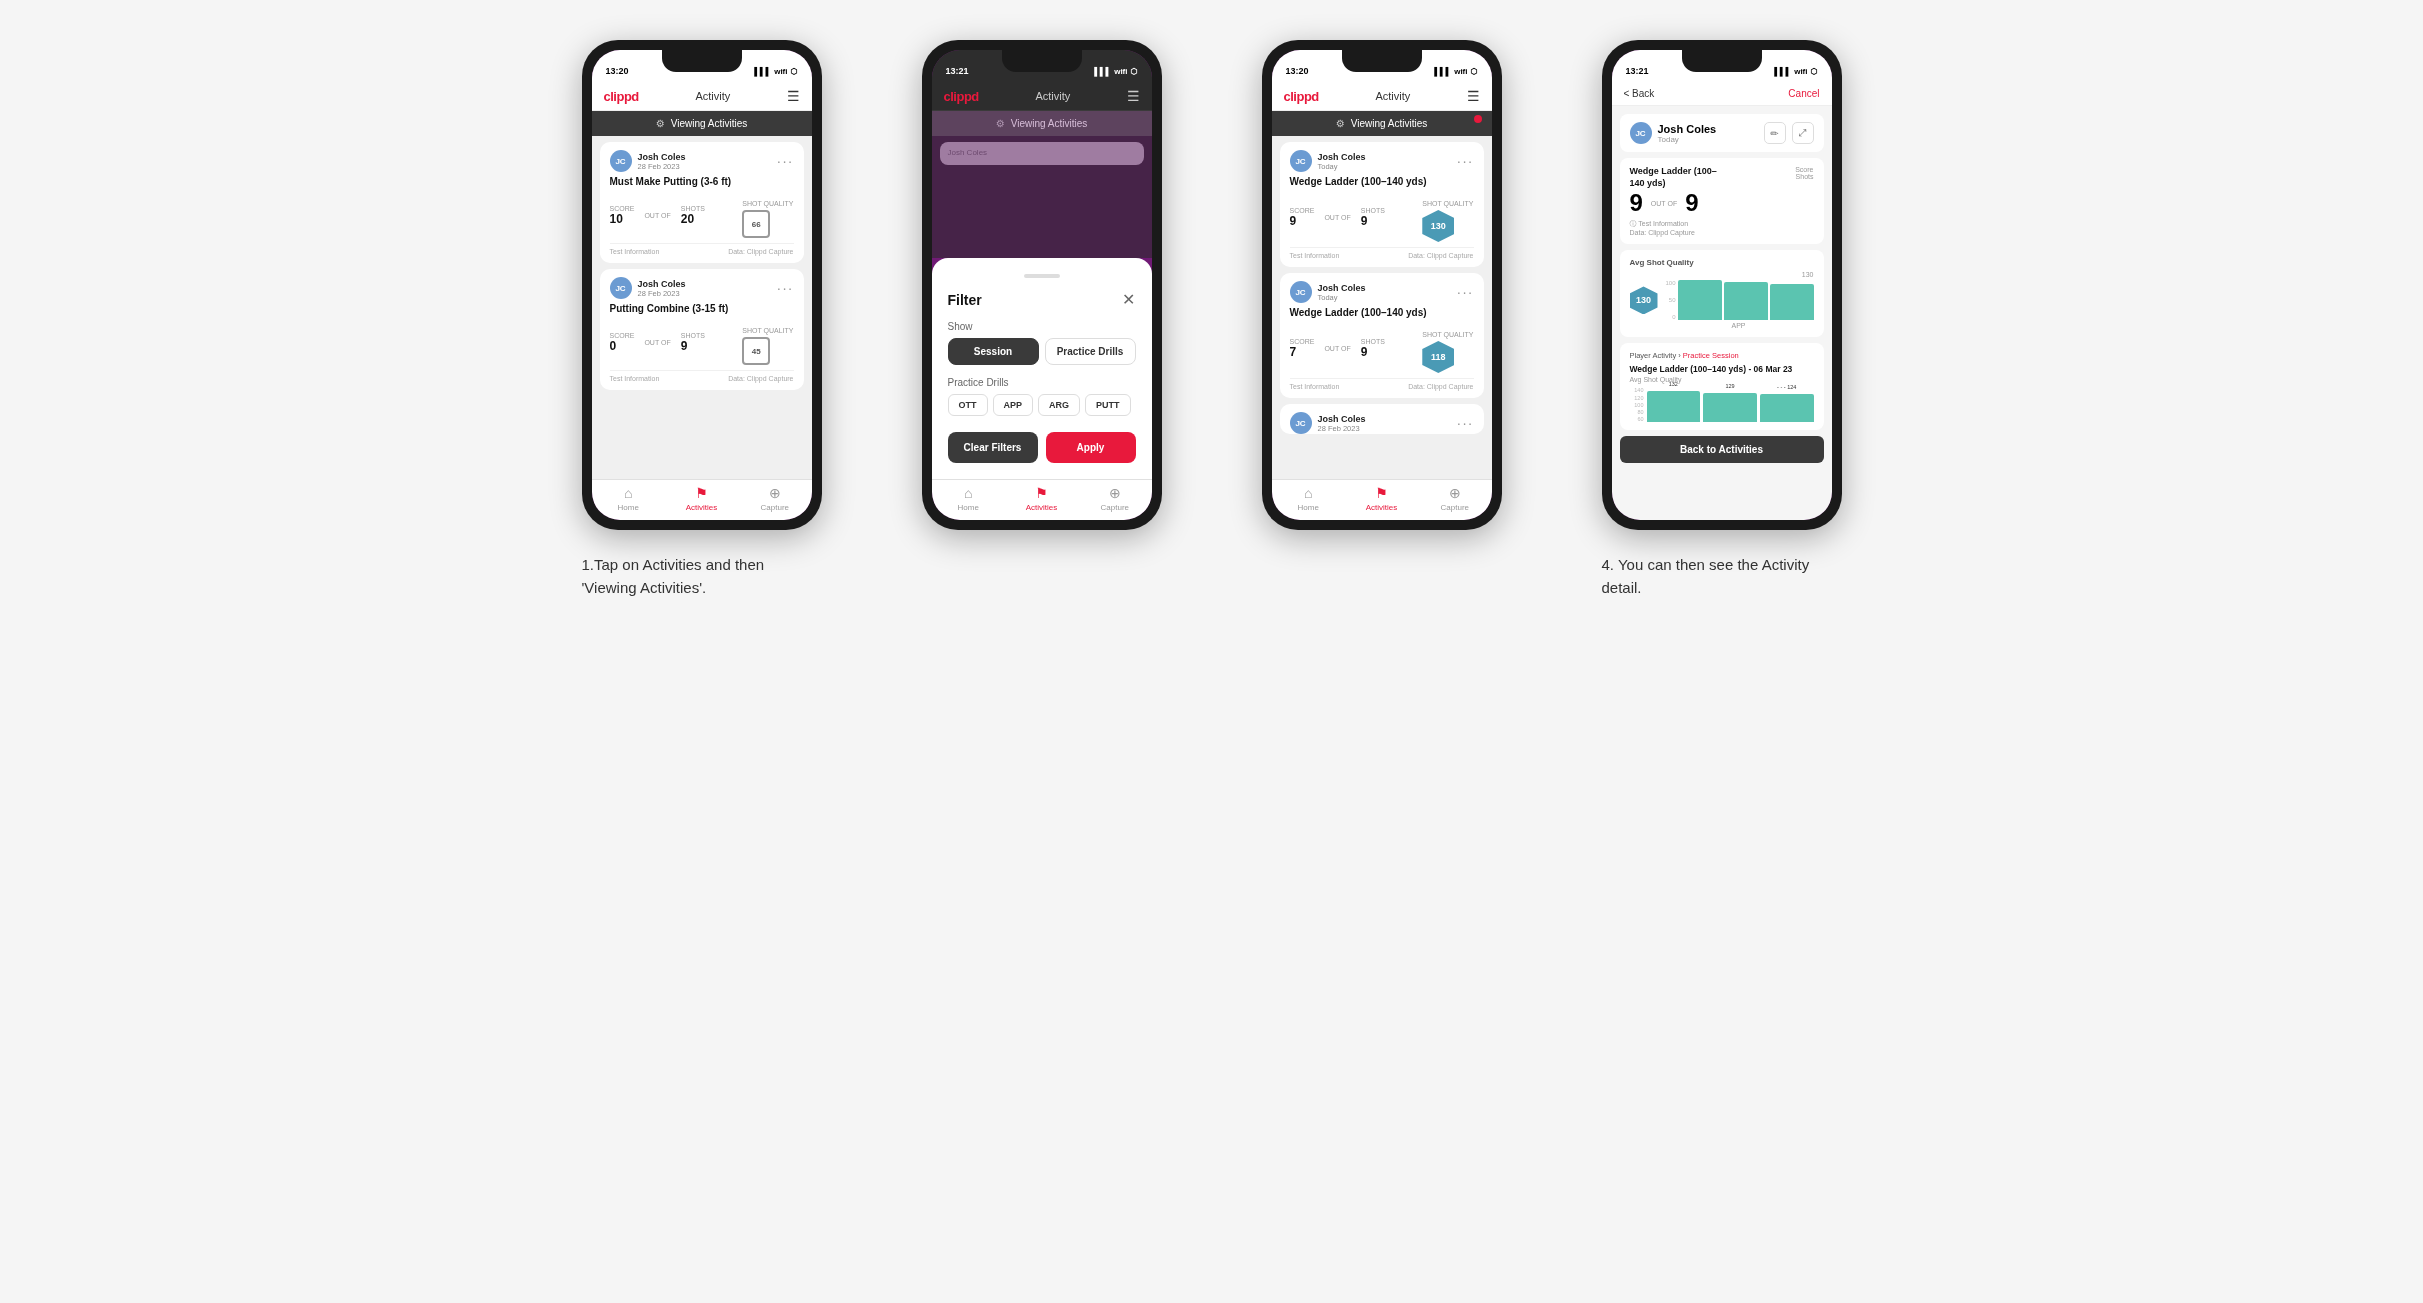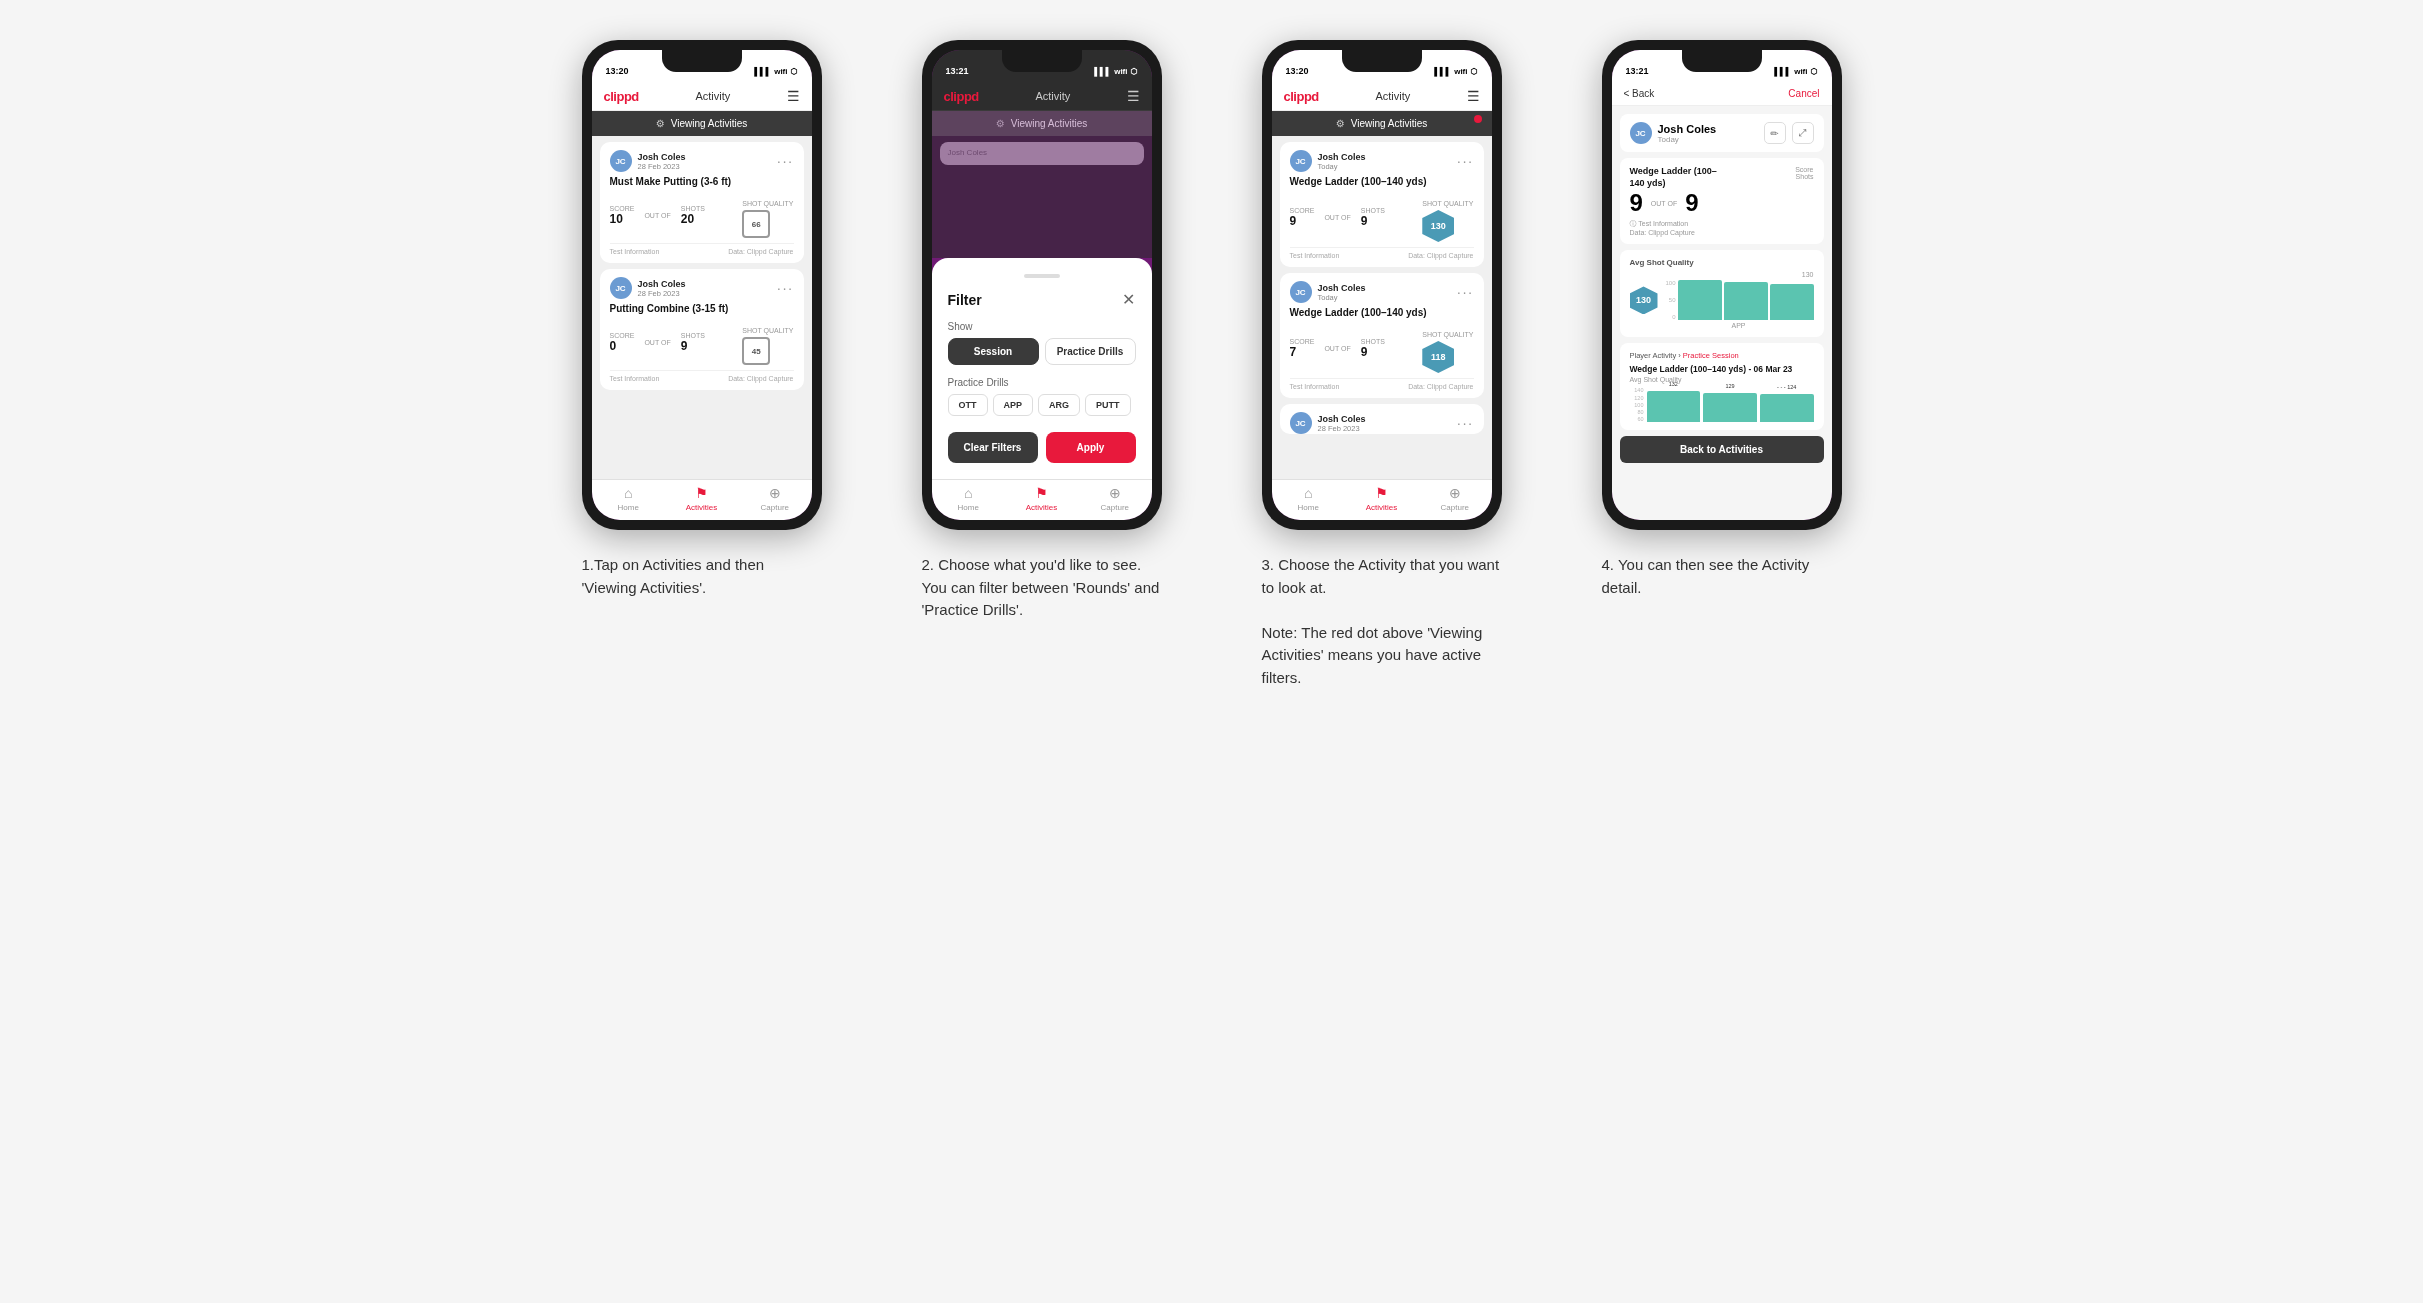--- a/index.html
+++ b/index.html
@@ -640,21 +640,20 @@
             <span class="tab-icon">⚑</span>
             <span>Activities</span>
           </div>
           <div class="bottom-tab">
             <span class="tab-icon">⊕</span>
             <span>Capture</span>
           </div>
         </div>
       </div>
     </div>
-    <div class="caption">2. Choose what you'd like to see. You can filter between 'Rounds' and 'Practice Drills'.</div>
   </div>
 
   <div class="phone-column">
     <div class="phone">
       <div class="phone-notch"></div>
       <div class="phone-screen">
 
         <div class="status-bar">
           <span>13:20</span>
           <div class="status-icons">
@@ -767,21 +766,20 @@
             <span class="tab-icon">⚑</span>
             <span>Activities</span>
           </div>
           <div class="bottom-tab">
             <span class="tab-icon">⊕</span>
             <span>Capture</span>
           </div>
         </div>
       </div>
     </div>
-    <div class="caption">3. Choose the Activity that you want to look at.<br><br>Note: The red dot above 'Viewing Activities' means you have active filters.</div>
   </div>
 
   <div class="phone-column">
     <div class="phone">
       <div class="phone-notch"></div>
       <div class="phone-screen">
 
         <div class="status-bar">
           <span>13:21</span>
           <div class="status-icons">

